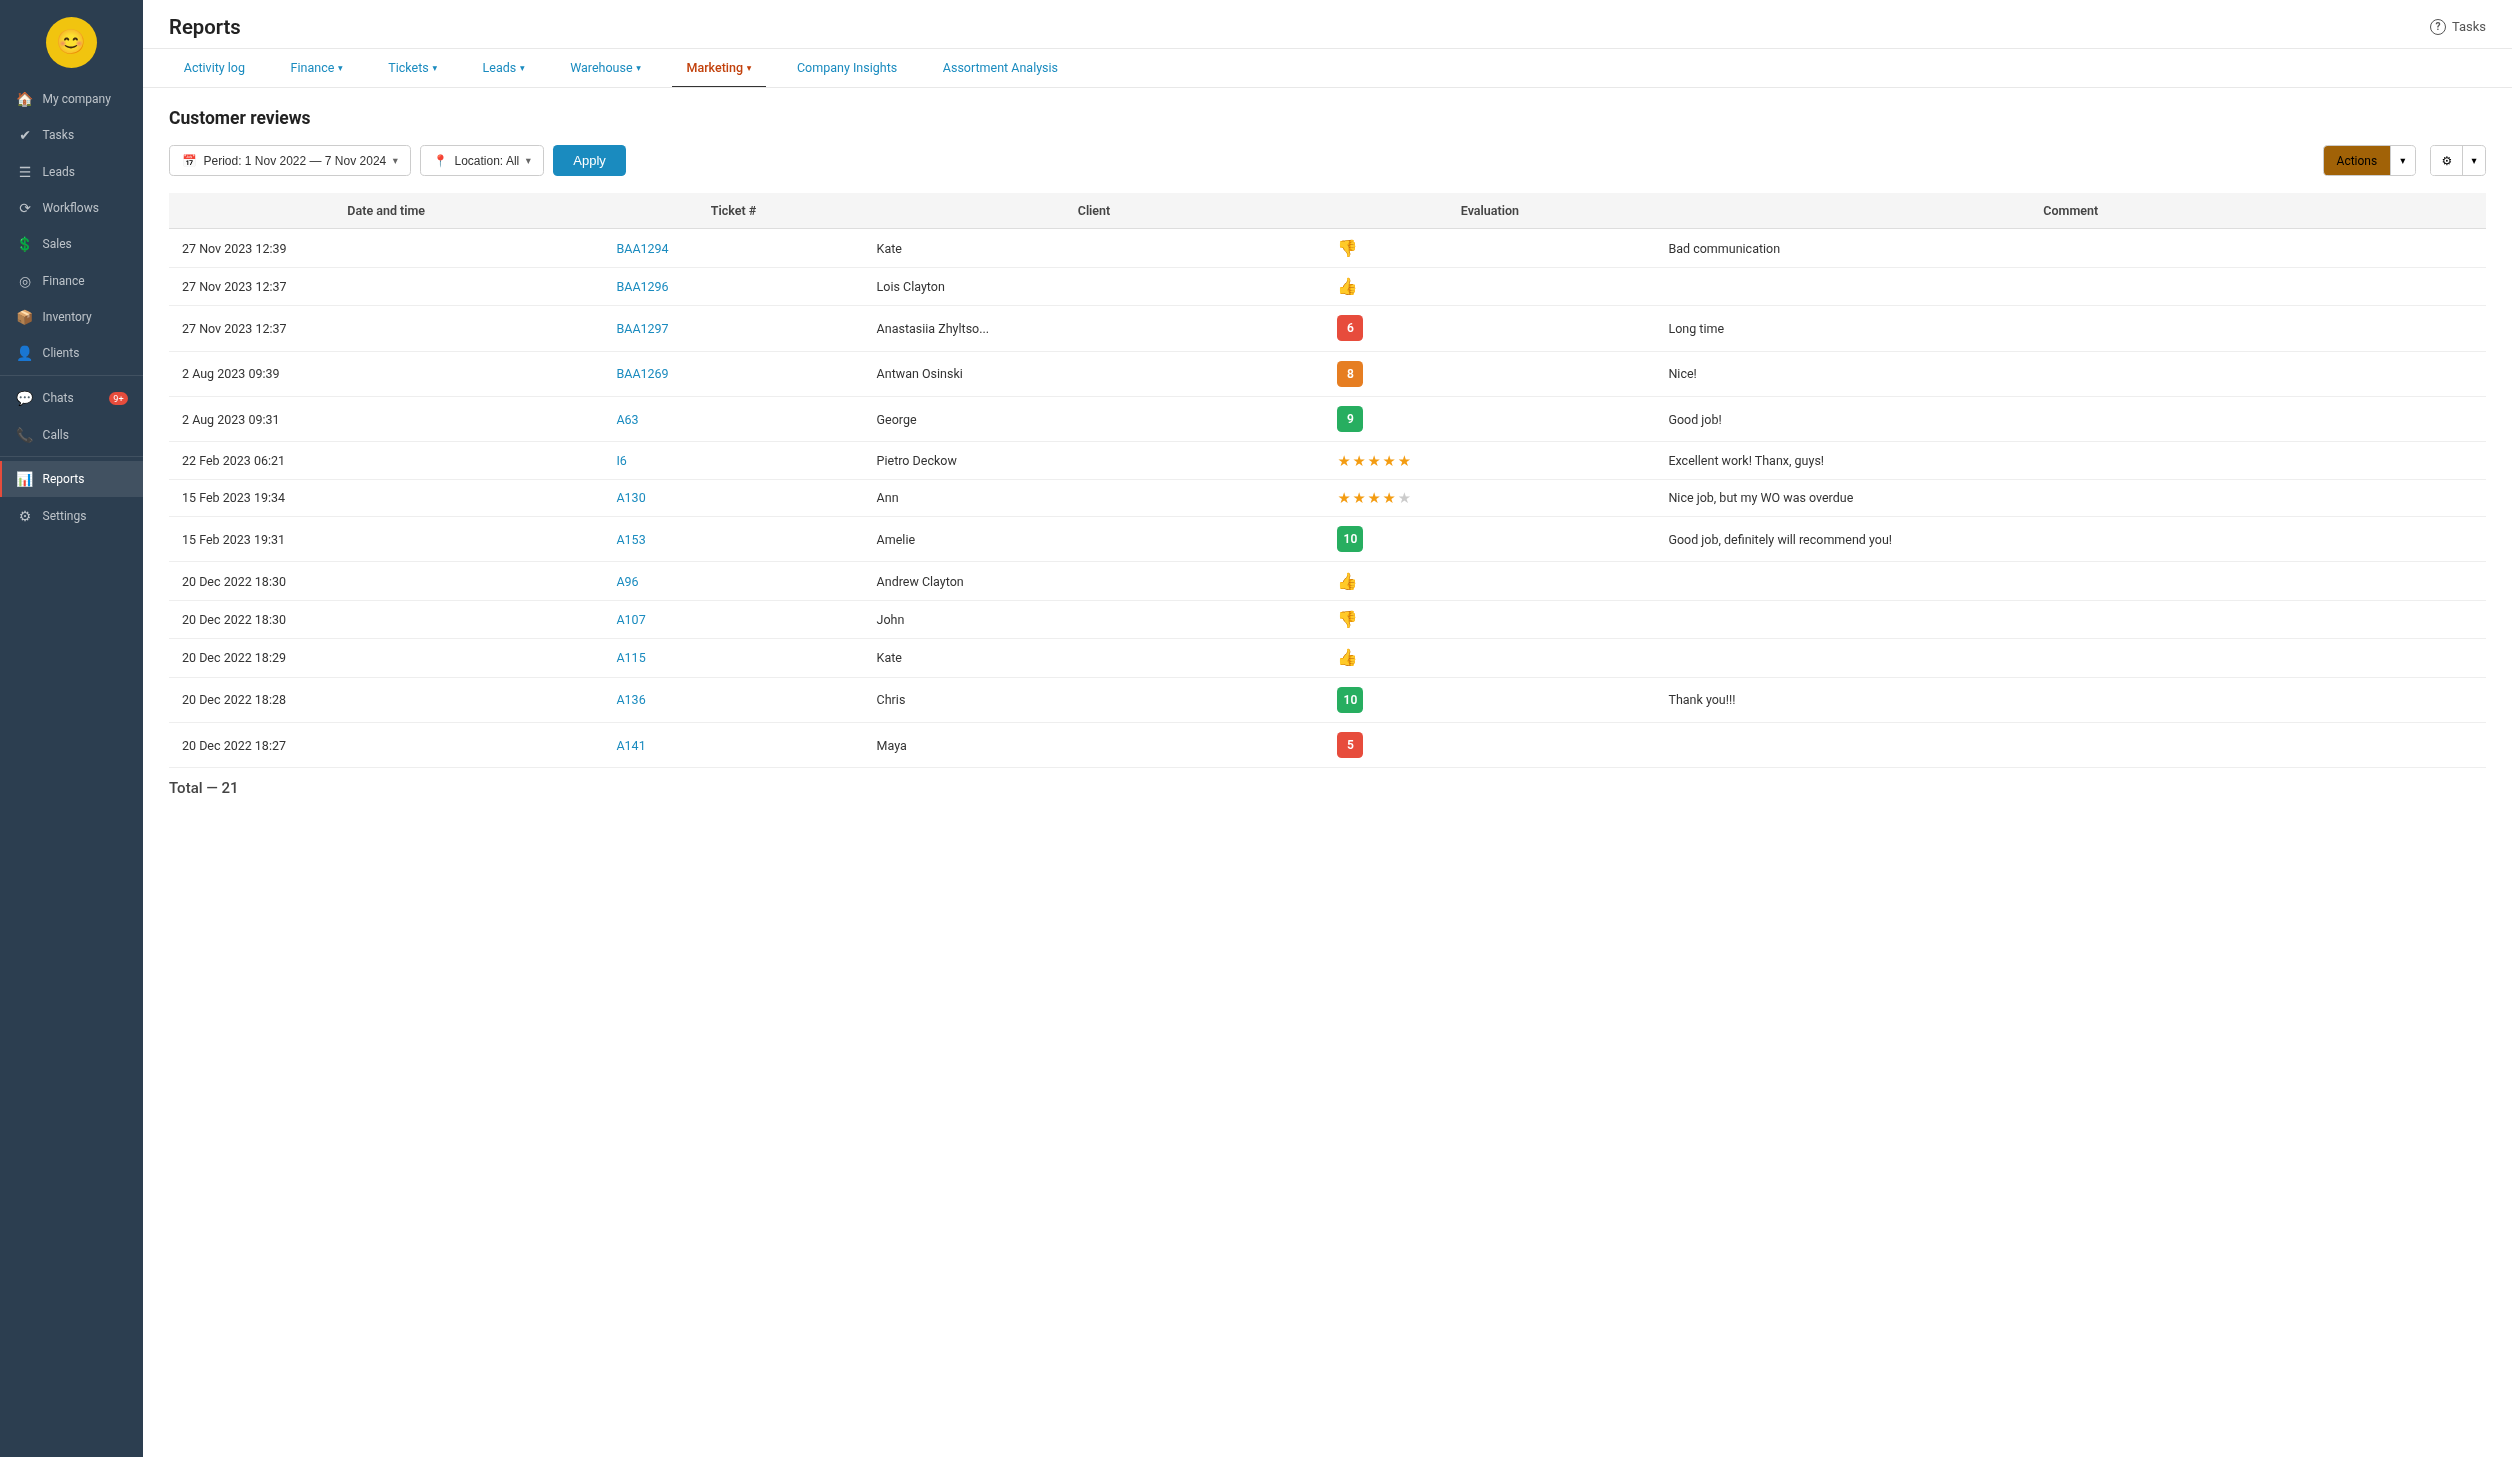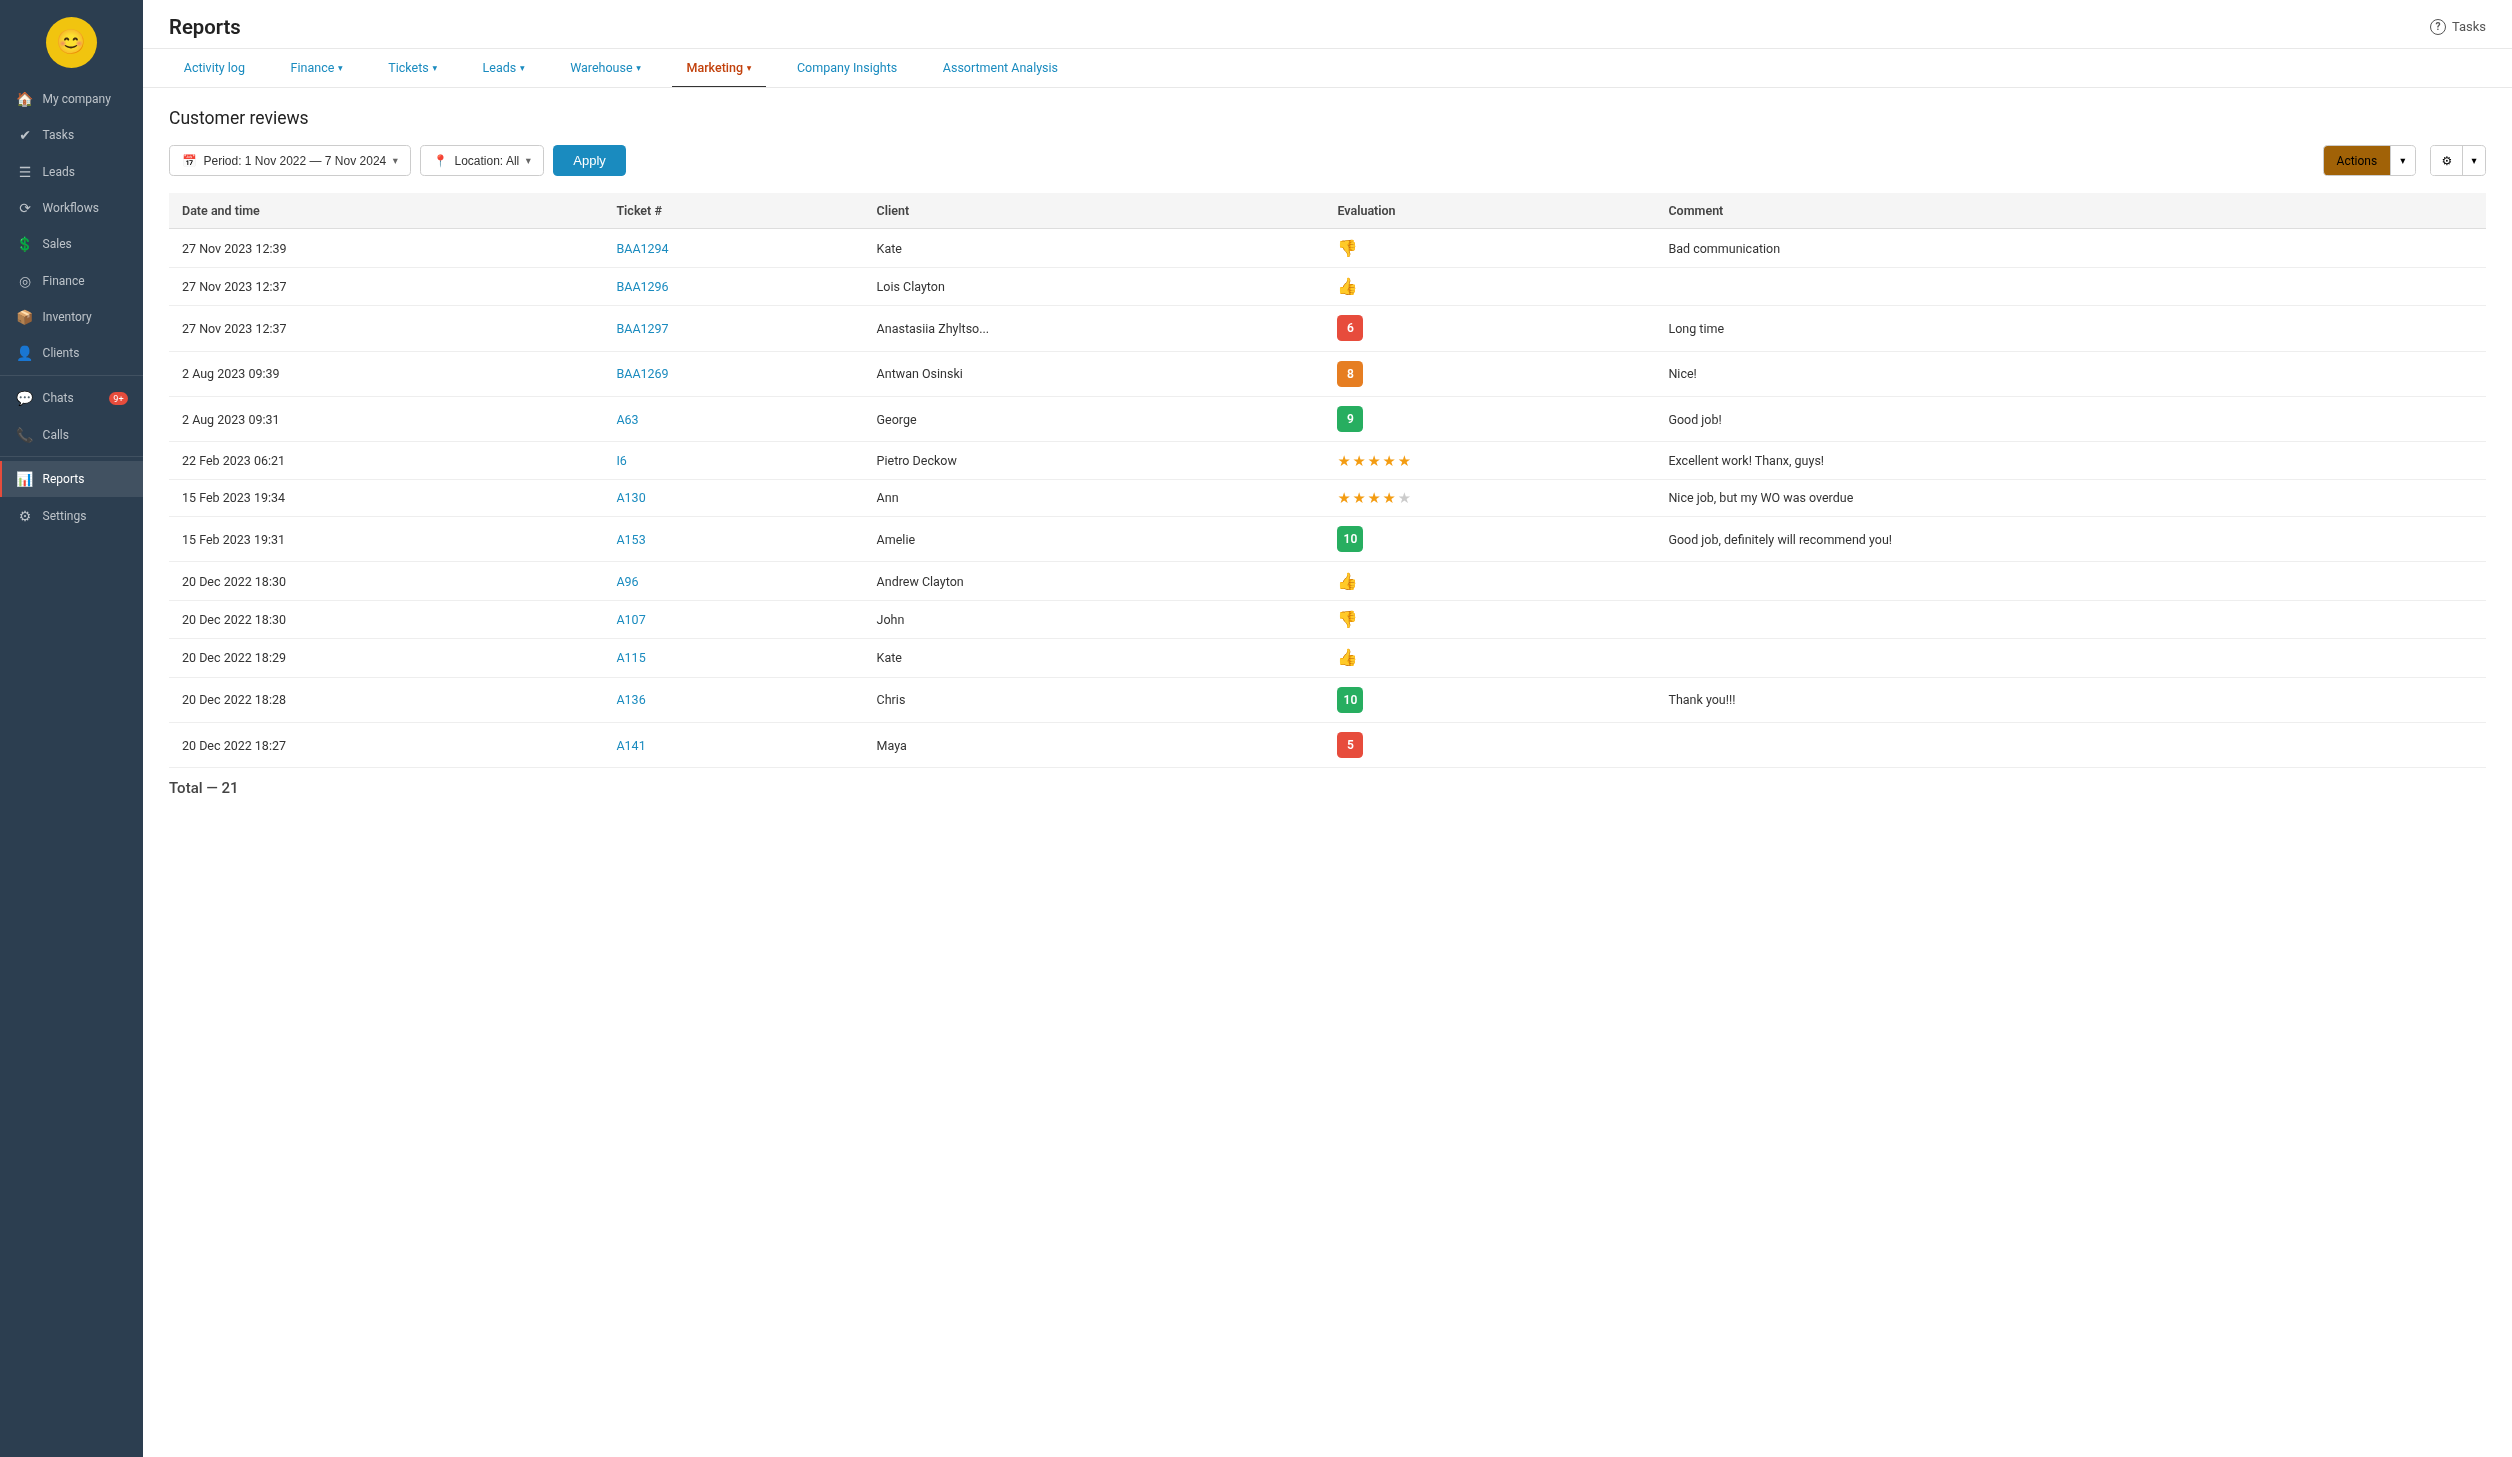--- a/index.html
+++ b/index.html
@@ -80,21 +80,21 @@
       color: #c2410c;
       border-bottom: 1.8px solid #333;
       font-weight: 500;
       text-align: right;
     }
     .tab .chevron { font-size: 9.2px; }
 
     
     .content { flex: 1; overflow-y: auto; padding: 20.3px 26px; }
 
-    .page-subtitle { font-size: 17.5px; font-weight: 400; color: #222; margin-bottom: 16.6px; }
+    .page-subtitle { font-size: 17.5px; font-weight: 700; color: #222; margin-bottom: 16.6px; }
 
     
     .filter-bar { display: flex; align-items: center; gap: 9.2px; margin-bottom: 16.6px; }
     .filter-btn {
       display: flex; align-items: center; gap: 6.5px;
       border: 0.9px solid #ccc;
       border-radius: 4.6px;
       padding: 7.4px 12px;
       font-size: 12px;
       cursor: pointer;
@@ -133,21 +133,21 @@
       margin-left: 5.5px;
     }
     .gear-btn .gear-part { padding: 7.4px 10.2px; cursor: pointer; background: #fff; }
     .gear-btn .divider-v { width: 0.9px; background: #ccc; align-self: stretch; }
     .gear-btn .chevron-part { padding: 7.4px 8.3px; cursor: pointer; background: #fff; font-size: 10.2px; }
 
     
     .data-table { width: 100%; border-collapse: collapse; font-size: 12.5px; }
     .data-table thead tr { background: #f5f5f5; }
     .data-table th {
-      text-align: left;
+      text-align: center;
       padding: 10.2px 13px;
       font-weight: 600;
       color: #444;
       border-bottom: 0.9px solid #ddd;
       white-space: nowrap;
     }
     .data-table td {
       padding: 9.2px 13px;
       border-bottom: 0.9px solid #eee;
       color: #333;

